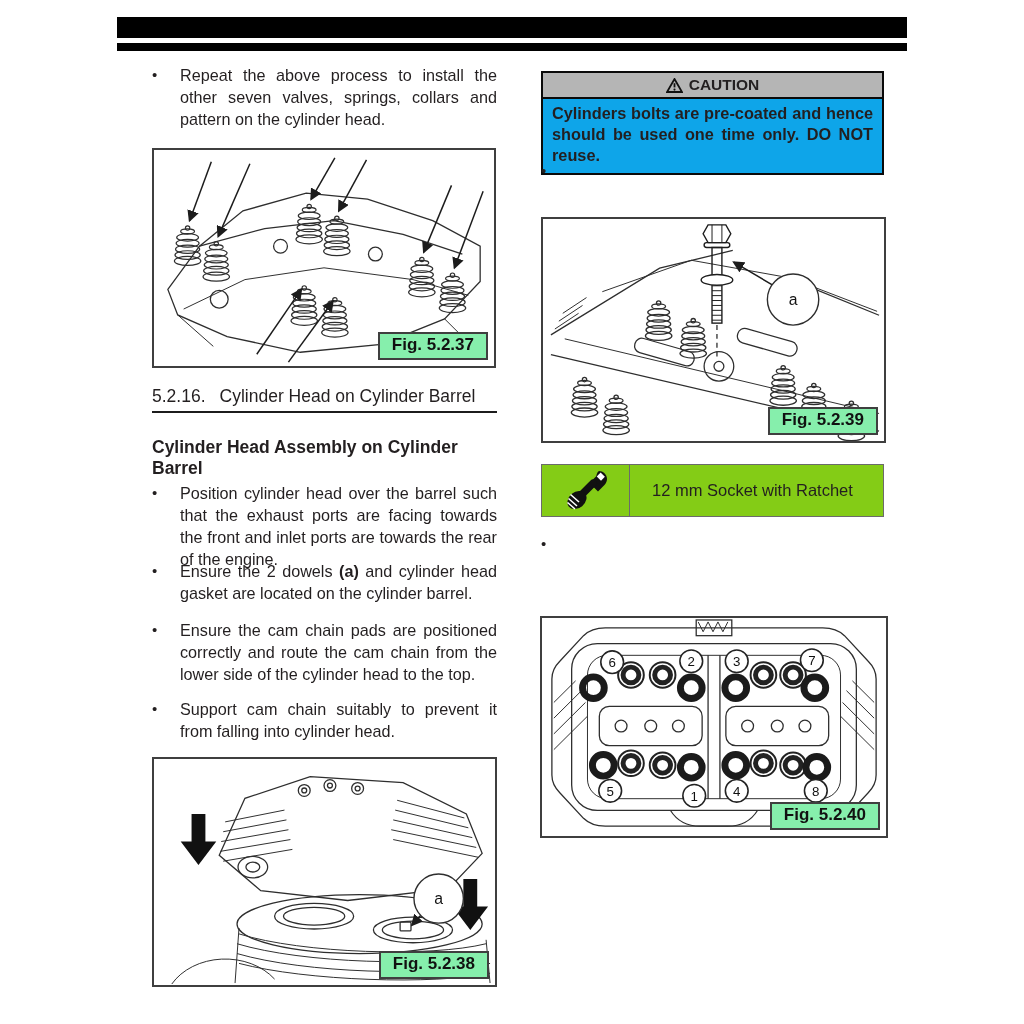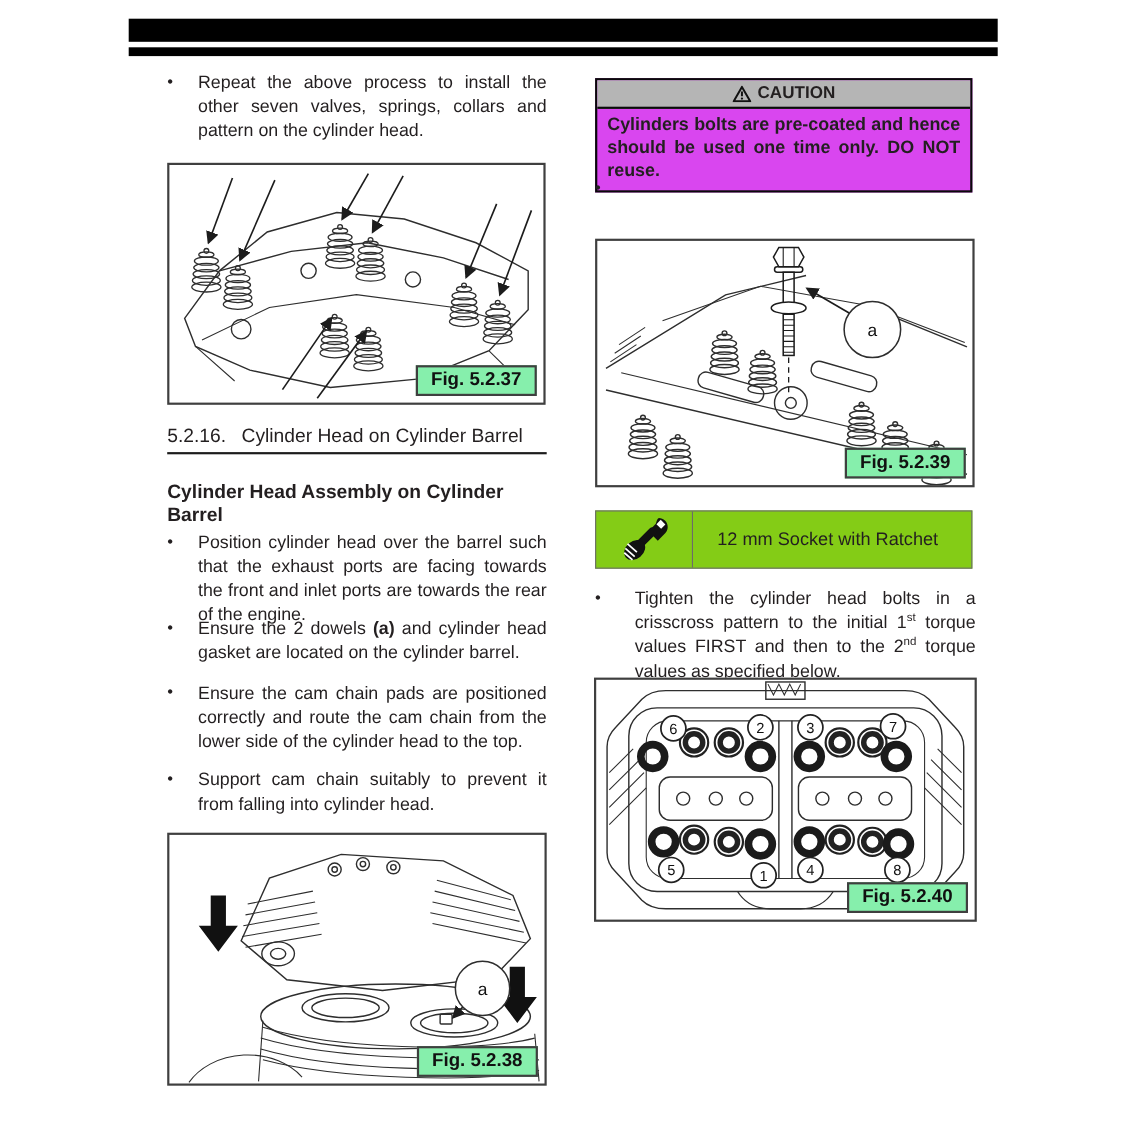--- a/index.html
+++ b/index.html
@@ -27,21 +27,21 @@
 
   .fig { position: absolute; border: 2px solid #3f3f3f; background: #fff; }
   .fig svg.line-art { display: block; width: 100%; height: 100%; }
   .figlabel {
     position: absolute; right: 6px; bottom: 6px;
     border: 2px solid #3f3f3f; background: #86efac;
     font-weight: 700; font-size: 17px; padding: 1px 12px 3px; color: #111;
   }
   .fig text { font-family: "Liberation Sans", sans-serif; fill: #111; }
 
-  .caution { position: absolute; border: 2px solid #0a0a0a; background: #d946ef; }
+  .caution { position: absolute; border: 2px solid #0a0a0a; background: #0ea5e9; }
   .caution-head {
     background: #b5b5b5; border-bottom: 2px solid #0a0a0a;
     display: flex; align-items: center; justify-content: center; gap: 6px;
     height: 26px; font-weight: 700; font-size: 15.5px;
   }
   .caution-body {
     padding: 4px 9px 7px; font-weight: 700; font-size: 16.3px;
     line-height: 21px; text-align: justify;
   }
 
@@ -253,21 +253,20 @@
           <ellipse cx="13" cy="31" rx="10.5" ry="8" transform="rotate(-40 13 31)"></ellipse>
           <path d="M6.5,25.5 l8.5,7.5 M4.5,29.5 l8.5,7.5 M3.5,33.5 l7.5,6.5" stroke="#ffffff" stroke-width="1.6" fill="none"></path>
         </g>
       </svg>
     </div>
     <div class="tool-text">12 mm Socket with Ratchet</div>
   </div>
 
   <div class="bullet right" style="left:541px; top:533px; width:346px;">
     <span class="marker">•</span>
-    <div class="btxt"><span>Tighten the cylinder head bolts in a crisscross pattern to the initial 1</span><span class="sup">st</span><span> torque values FIRST and then to the 2</span><span class="sup">nd</span><span> torque values as specified below.</span></div>
   </div>
 
   <div class="fig" style="left:540px; top:616px; width:348px; height:222px;">
     <svg class="line-art" viewBox="0 0 348 222" preserveAspectRatio="none">
       <g stroke="#2e2e2e" fill="none" stroke-width="1.3">
         <path d="M64,10 H284 Q298,10 306,18 L330,44 Q338,52 338,62 V160 Q338,170 330,178 L306,204 Q298,212 284,212 H64 Q50,212 42,204 L18,178 Q10,170 10,160 V62 Q10,52 18,44 L42,18 Q50,10 64,10 Z"></path>
         <rect x="30" y="26" width="288" height="170" rx="26"></rect>
         <rect x="46" y="38" width="256" height="146" rx="20" stroke-width="1"></rect>
         <path d="M12,86 L34,64 M12,102 L40,74 M12,118 L44,86 M12,134 L46,100" stroke-width="1"></path>
         <path d="M336,86 L314,64 M336,102 L308,74 M336,118 L304,86 M336,134 L302,100" stroke-width="1"></path>

